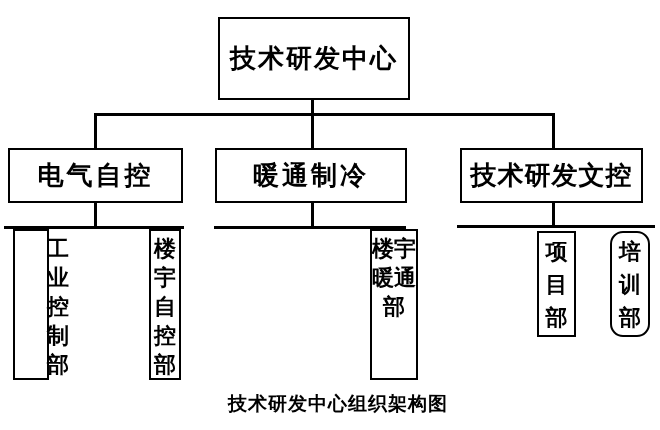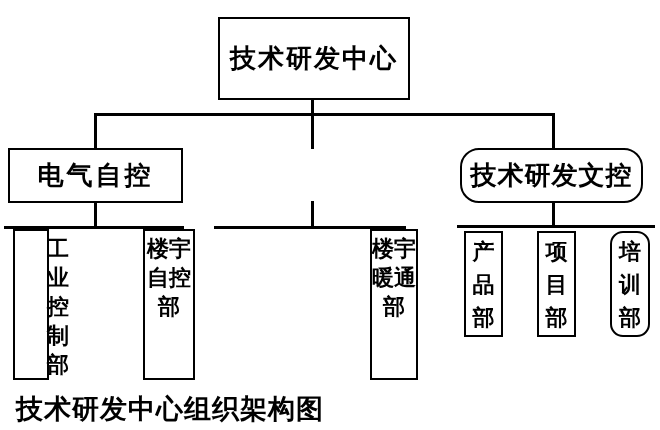--- a/index.html
+++ b/index.html
@@ -30,34 +30,34 @@
   .root-box {
     left: 218px; top: 17px; width: 192px; height: 83px;
     font-size: 26px; letter-spacing: 2px;
   }
   .group-box {
     top: 148px; height: 55px;
     font-size: 26px; letter-spacing: 3px;
   }
   .g0 { left: 8px;   width: 175px; }
   .g1 { left: 215px; width: 192px; }
-  .g2 { left: 460px; width: 183px; letter-spacing: 1px; border-radius: 19px; }
+  .g2 { left: 460px; width: 183px; letter-spacing: 1px; }
   .dept-box {
     position: absolute;
     border: 2px solid #000000;
     background: #ffffff;
     box-sizing: border-box;
     font-weight: bold;
     text-align: center;
     font-size: 22px;
   }
   .tall { top: 229px; height: 151px; line-height: 29px; padding-top: 3px; }
   .short { top: 231px; height: 106px; line-height: 33px; padding-top: 2px; }
   .c00 { left: 13px;  width: 35px; padding-left: 32px; }
-  .c01 { left: 143px; width: 52px; }
+  .c01 { left: 149px; width: 32px; }
   .c10 { left: 224px; width: 37px; }
   .c11 { left: 370px; width: 48px; }
   .c20 { left: 464px; width: 39px; }
   .c21 { left: 537px; width: 39px; text-align: center; }
   .c22 { left: 610px; width: 40px; border-radius: 13px; }
   .line {
     position: absolute;
     background: #000000;
   }
   .stub-top   { left: 311px; top: 99px;  width: 3px;   height: 17px; }
@@ -67,23 +67,23 @@
   .drop-r     { left: 552px; top: 113px; width: 3px;   height: 35px; }
   .subdrop-l  { left: 94px;  top: 201px; width: 3px;   height: 27px; }
   .subdrop-m  { left: 311px; top: 201px; width: 3px;   height: 27px; }
   .subdrop-r  { left: 552px; top: 202px; width: 3px;   height: 25px; }
   .bus2-l     { left: 4px;   top: 226px; width: 180px; height: 3px; }
   .bus2-m     { left: 214px; top: 226px; width: 192px; height: 3px; }
   .bus2-r     { left: 457px; top: 225px; width: 198px; height: 3px; }
   .caption {
     position: absolute;
     left: 16px; top: 391px; width: 644px;
-    text-align: left;
+    text-align: center;
     font-weight: bold;
-    font-size: 27px;
+    font-size: 19px;
     letter-spacing: 1px;
   }
 </style>
 </head>
 <body>
 
 <div class="canvas">
 
   <div class="line stub-top"></div>
   <div class="line bus1"></div>
@@ -97,26 +97,28 @@
   <div class="line bus2-m"></div>
   <div class="line bus2-r"></div>
 
   <div class="box root-box">
     <span>技术研发中心</span>
   </div>
 
   <div class="box group-box g0">
     <span>电气自控</span>
   </div>
+  <div class="box group-box g1">
+    <span>暖通制冷</span>
+  </div>
   <div class="box group-box g2">
     <span>技术研发文控</span>
   </div>
 
   <div class="dept-box tall c00">工业控制部</div>
   <div class="dept-box tall c01">楼宇自控部</div>
   <div class="dept-box tall c11">楼宇暖通部</div>
-  <div class="dept-box short c20">产品部</div>
   <div class="dept-box short c21">项目部</div>
   <div class="dept-box short c22">培训部</div>
 
   <div class="caption">技术研发中心组织架构图</div>
 
 </div>
 
 </body></html>

